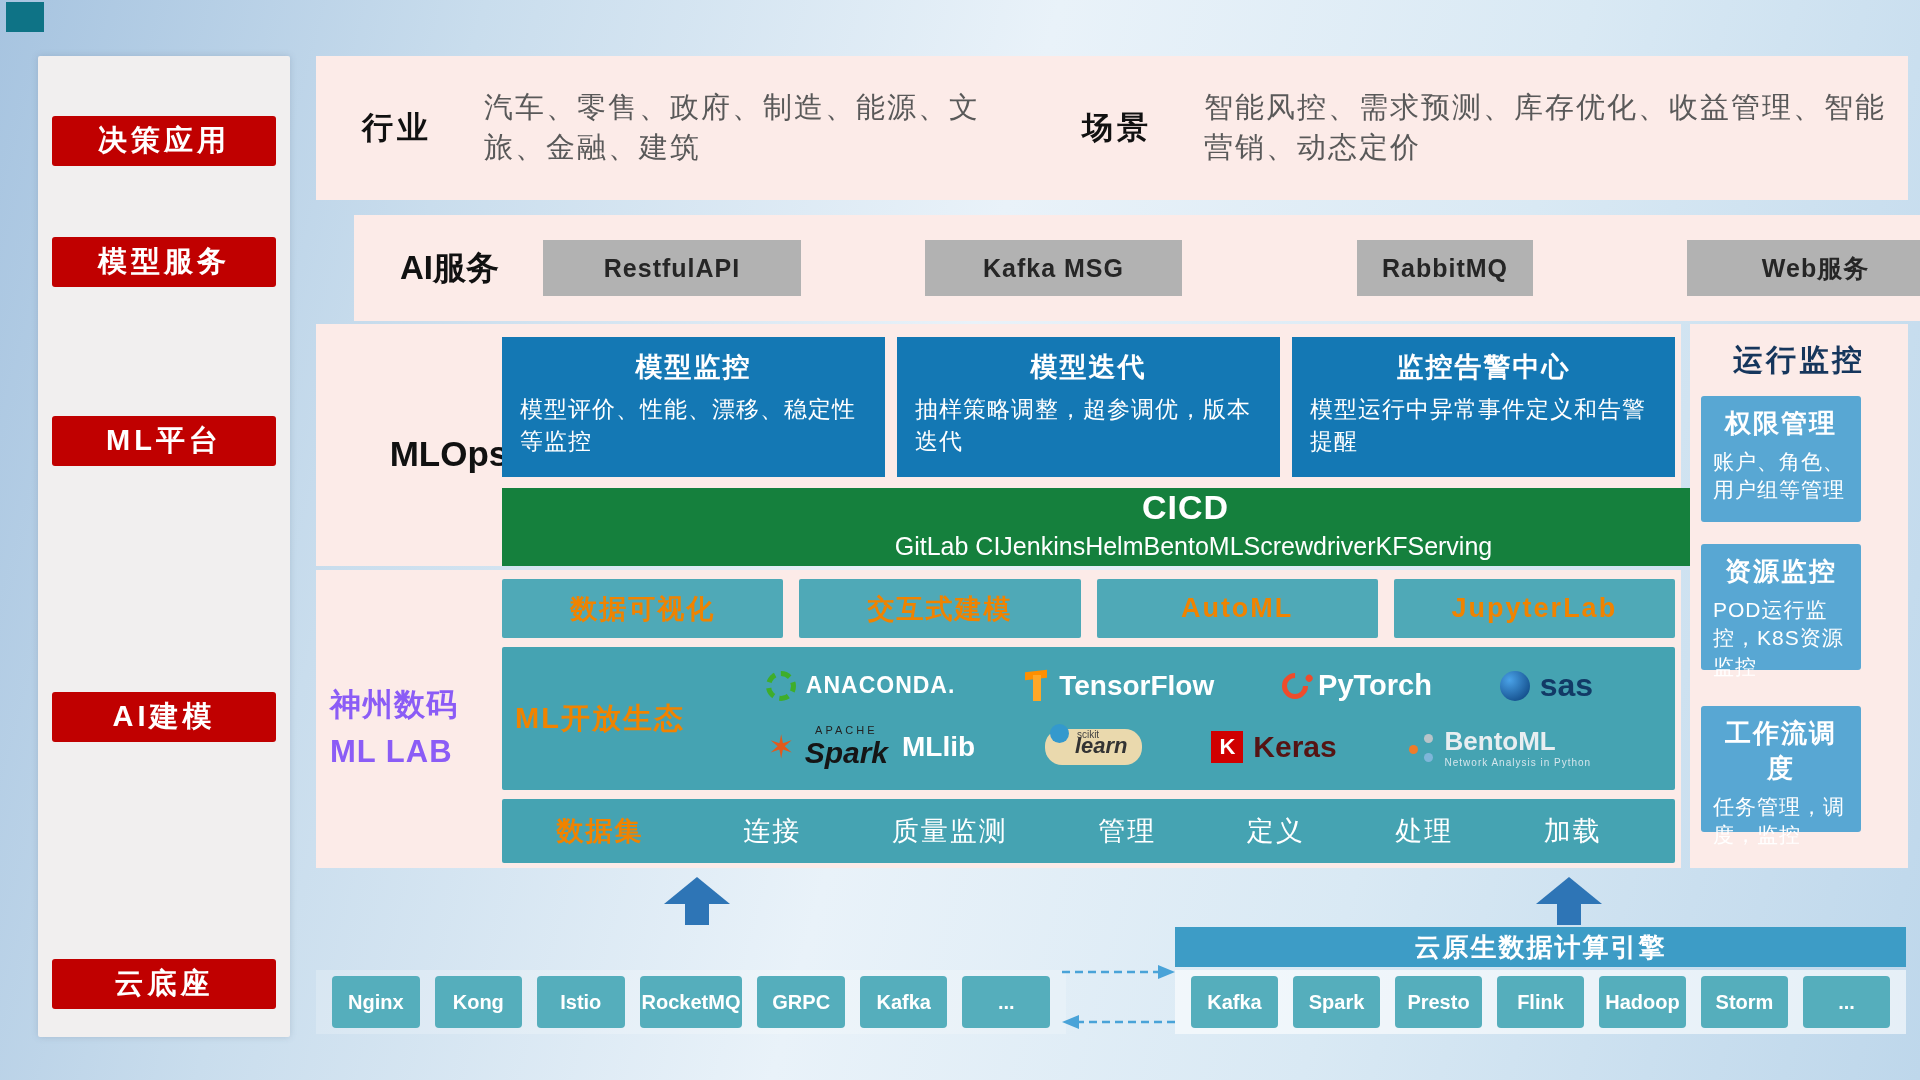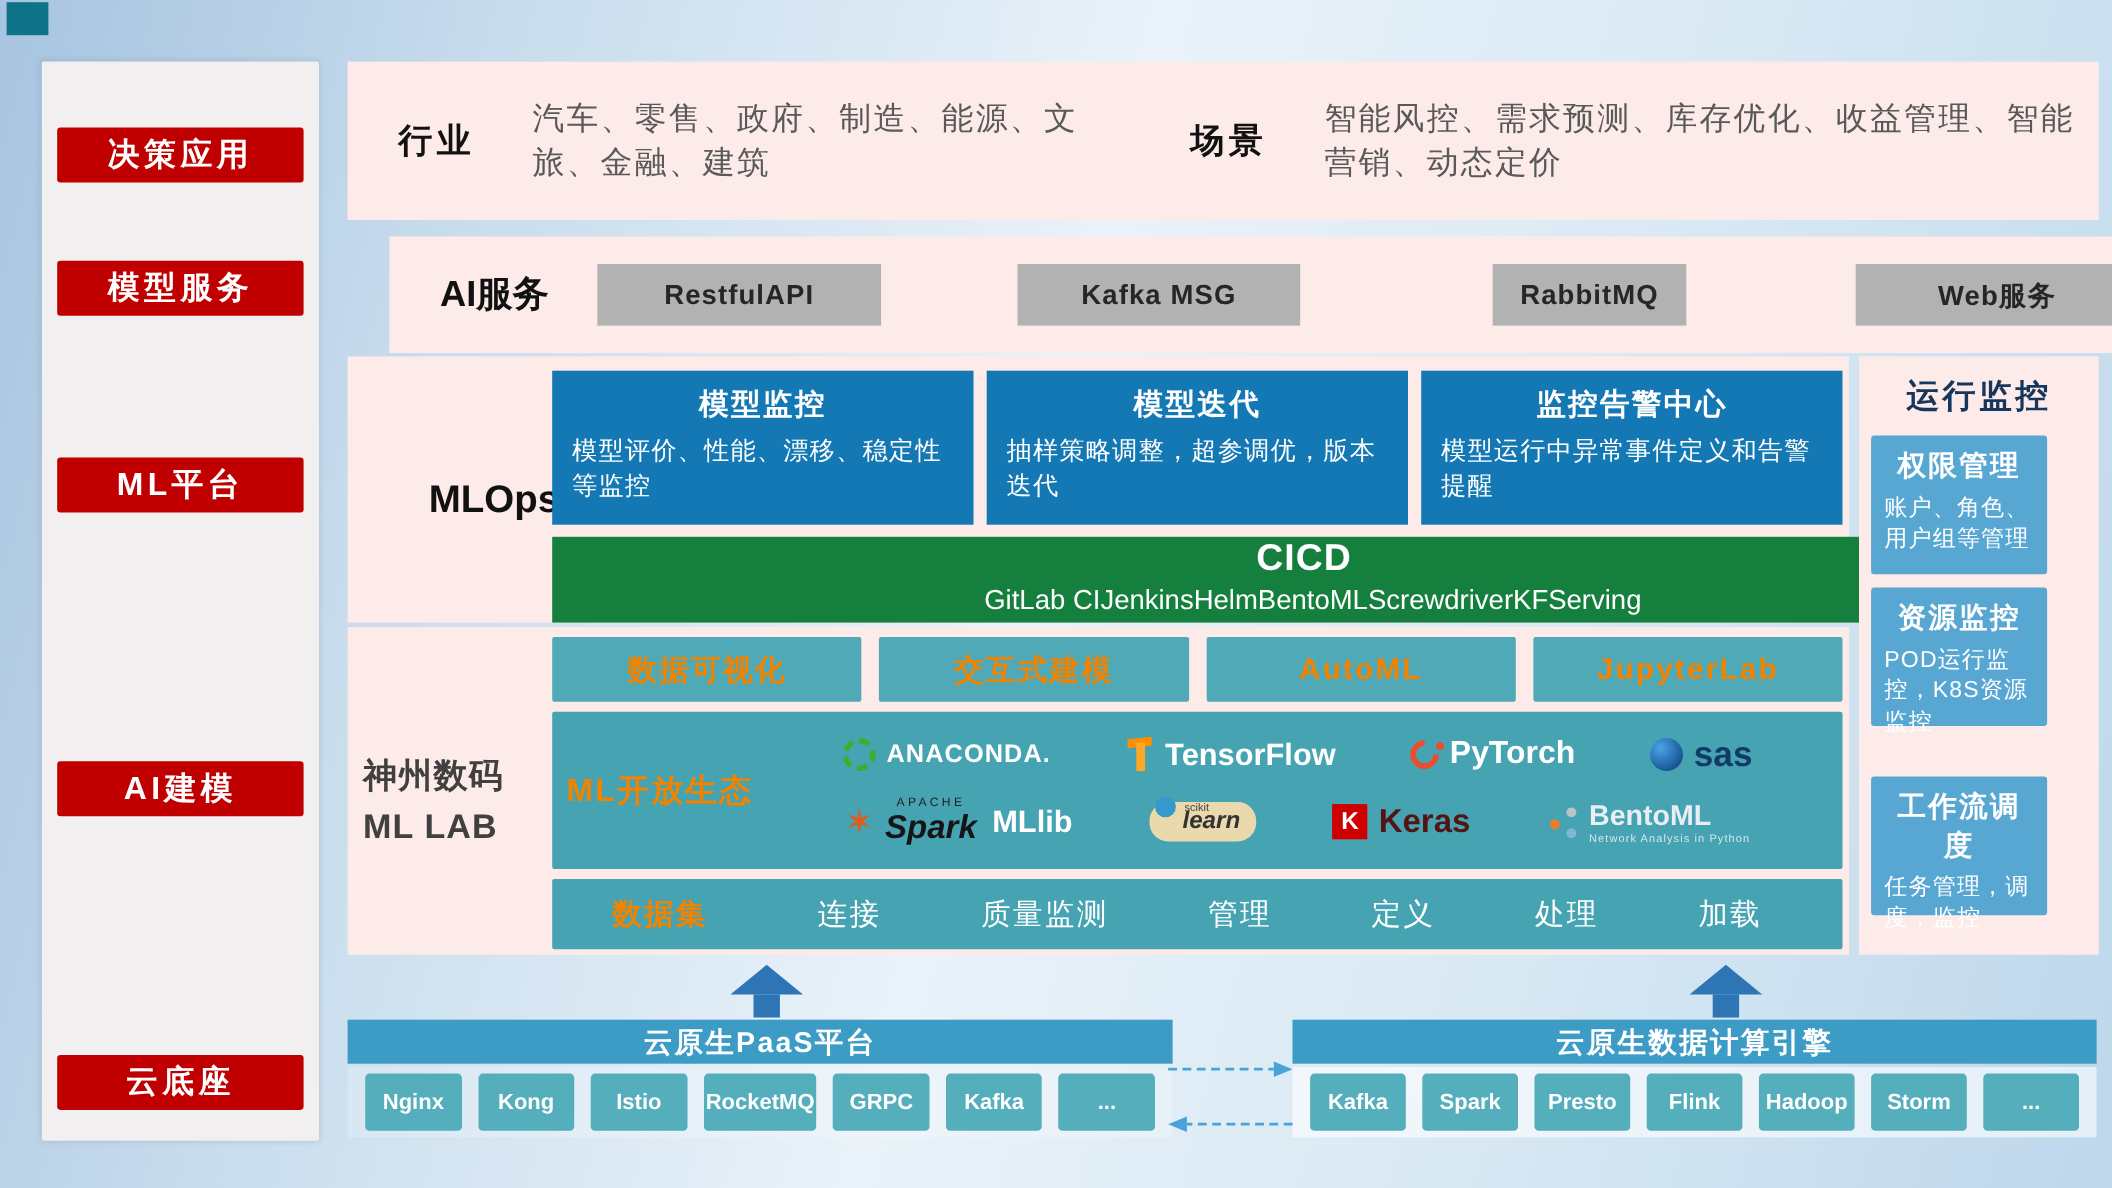--- a/index.html
+++ b/index.html
@@ -34,21 +34,21 @@
   .bluecards{position:absolute;left:186px;top:13px;width:1173px;display:flex;gap:12px;}
   .bluecard{flex:1;height:140px;background:#1478b4;color:#fff;padding:12px 18px;}
   .bluecard h3{font-size:27px;font-weight:bold;text-align:center;margin-bottom:9px;letter-spacing:2px;}
   .bluecard p{font-size:23px;line-height:1.38;letter-spacing:1px;}
   .cicdbar{position:absolute;left:186px;top:164px;width:1335px;height:78px;background:#15803d;color:#fff;display:flex;align-items:center;padding-left:32px;flex-direction:column;}
   .cicdlabel{font-size:34px;font-weight:bold;letter-spacing:1px;flex:none;}
   .cicditems{flex:1;display:flex;justify-content:space-between;align-items:center;padding:0 40px 0 56px;font-size:25px;}
 
   
   #band4{left:316px;top:570px;width:1365px;height:298px;}
-  .b4label{position:absolute;left:14px;top:112px;width:166px;font-size:31px;font-weight:bold;color:#404040;line-height:1.5;letter-spacing:1px;}
+  .b4label{position:absolute;left:14px;top:112px;width:166px;font-size:31px;font-weight:bold;color:#8b5cf6;line-height:1.5;letter-spacing:1px;}
   .tools{position:absolute;left:186px;top:9px;width:1173px;height:59px;display:flex;gap:16px;}
   .tool{flex:1;background:#4fa9b7;color:#f08300;font-size:27px;font-weight:bold;display:flex;align-items:center;justify-content:center;letter-spacing:2px;border-radius:2px;}
   .eco{position:absolute;left:186px;top:77px;width:1173px;height:143px;background:#45a3b2;display:flex;border-radius:2px;}
   .ecolabel{width:196px;display:flex;align-items:center;justify-content:center;color:#f08300;font-size:29px;font-weight:bold;letter-spacing:2px;flex:none;}
   .ecologos{flex:1;display:flex;flex-direction:column;justify-content:space-evenly;padding-right:14px;}
   .ecorow{display:flex;align-items:center;justify-content:space-evenly;}
   .logo{display:flex;align-items:center;gap:10px;}
   .sparkgroup{display:flex;align-items:center;gap:14px;}
 
   .ic-anaconda{width:30px;height:30px;border:5px dashed #3fae2a;border-radius:50%;display:inline-block;flex:none;}
@@ -241,40 +241,39 @@
       </span>
     </div>
   </section>
 
   <section class="band" id="monitor">
     <div class="montitle">运行监控</div>
     <div class="moncard" style="top:72px">
       <h4>权限管理</h4>
       <p>账户、角色、用户组等管理</p>
     </div>
-    <div class="moncard" style="top:210px">
+    <div class="moncard" style="top:220px">
       <h4>资源监控</h4>
       <p>POD运行监控，K8S资源监控</p>
     </div>
     <div class="moncard" style="top:382px">
       <h4>工作流调度</h4>
       <p>任务管理，调度，监控</p>
     </div>
   </section>
 
   <div class="uparrow" style="left:664px">
     <div class="tri"></div>
     <div class="stem"></div>
   </div>
   <div class="uparrow" style="left:1536px">
     <div class="tri"></div>
     <div class="stem"></div>
   </div>
 
-  <div class="cloudheader" style="left:316px;width:750px">云原生PaaS平台</div>
   <div class="btnrow panelL" style="left:316px;width:750px">
     <div class="cloudbtn">Nginx</div>
     <div class="cloudbtn">Kong</div>
     <div class="cloudbtn">Istio</div>
     <div class="cloudbtn">RocketMQ</div>
     <div class="cloudbtn">GRPC</div>
     <div class="cloudbtn">Kafka</div>
     <div class="cloudbtn">...</div>
   </div>
 

